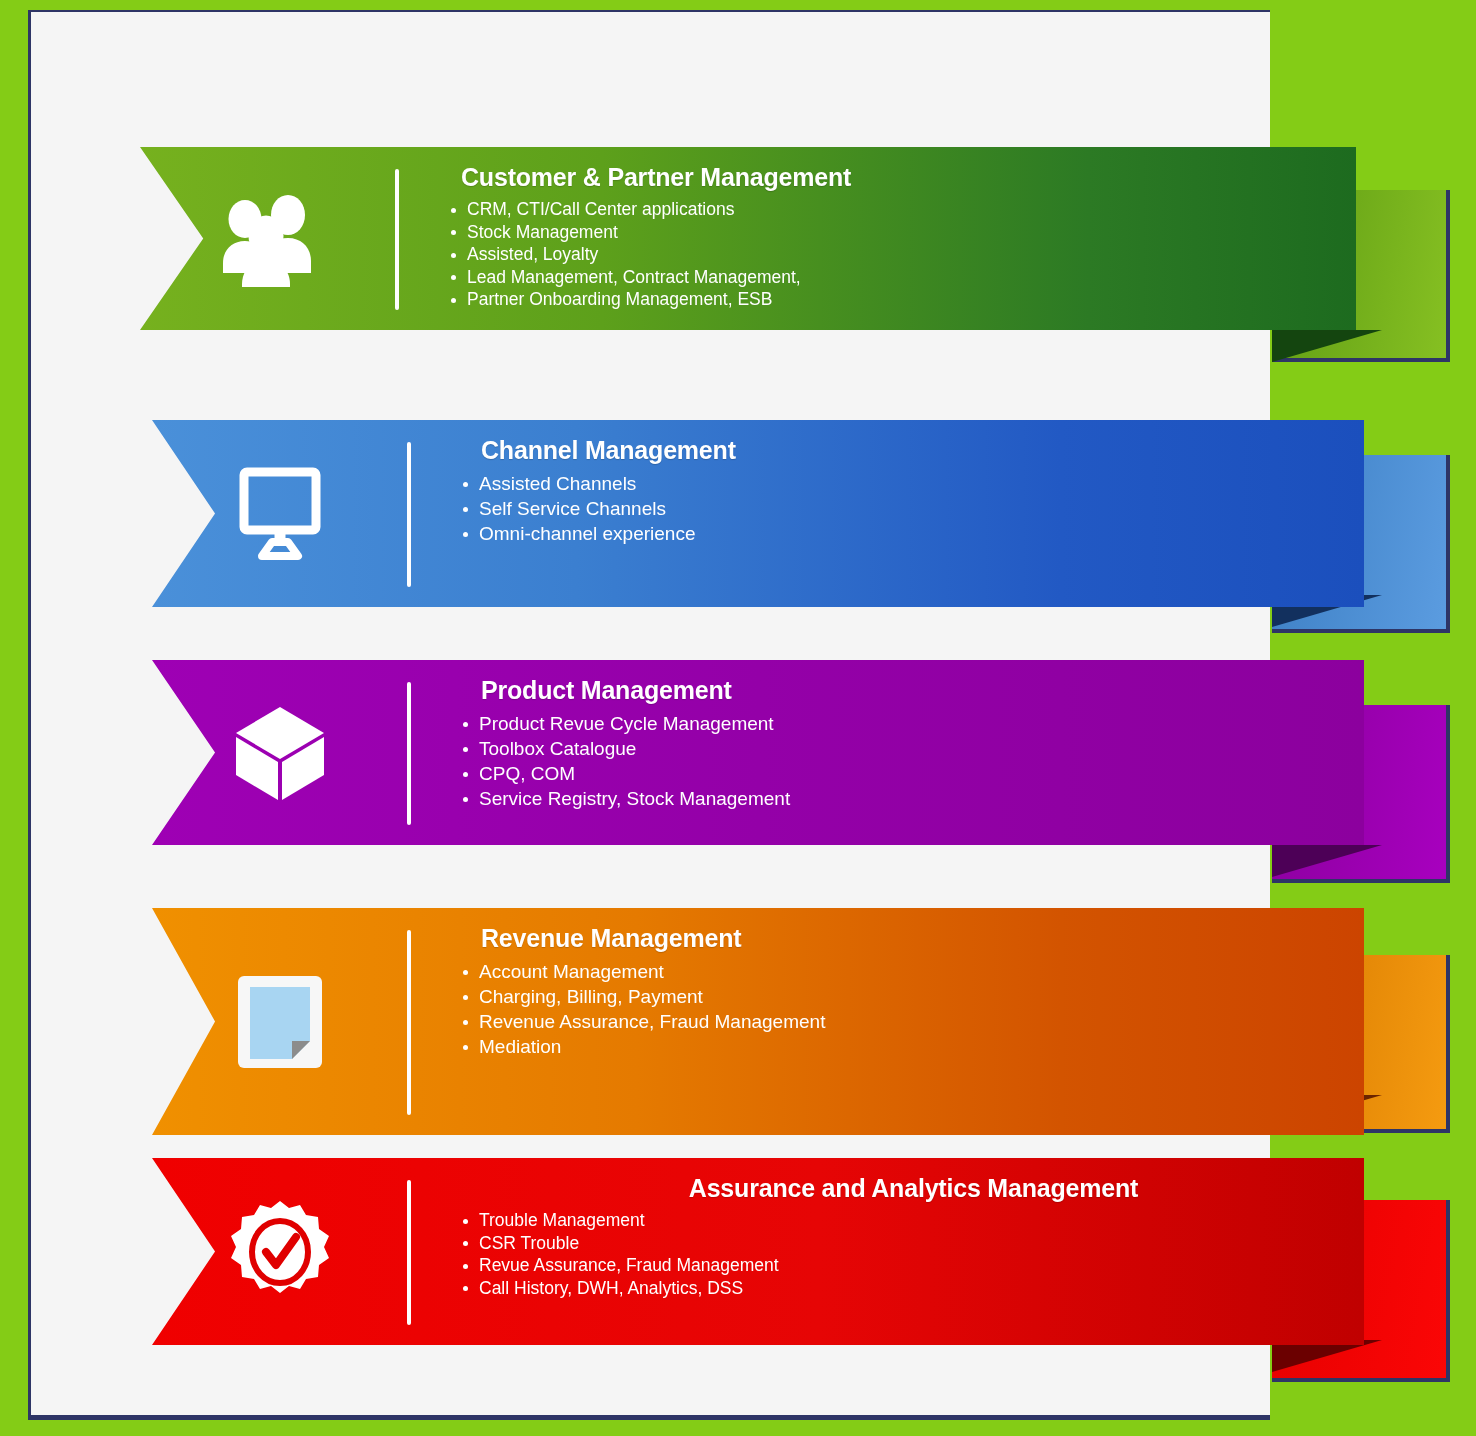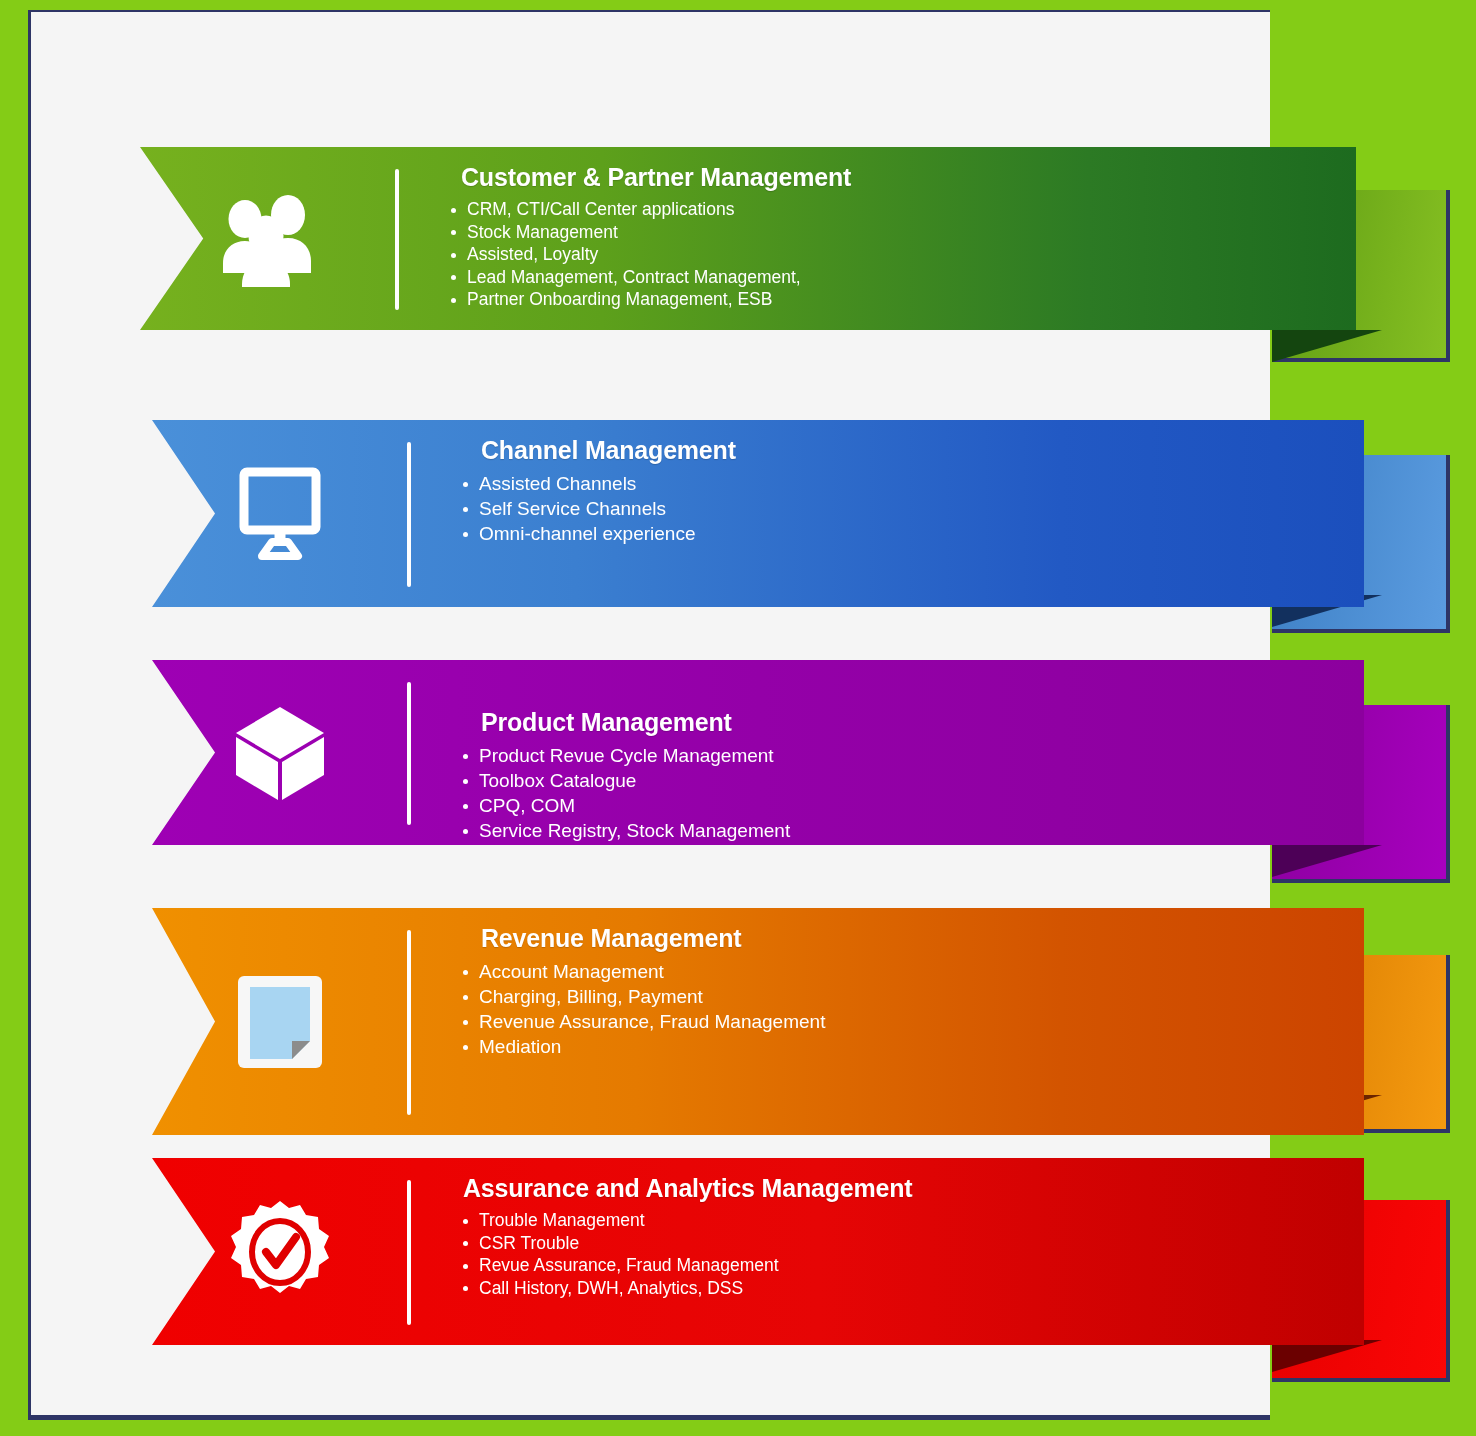--- a/index.html
+++ b/index.html
@@ -91,23 +91,23 @@
     position: absolute;
     left: 20px; top: 9.5px;
     width: 5px; height: 5px;
     border-radius: 50%;
     background: #ffffff;
   }
 
   
   .title-indent-1 { padding-left: 30px; }
   .title-indent-2 { padding-left: 38px; }
-  .title-indent-3 { padding-left: 38px; margin-top: 32px; }
+  .title-indent-3 { padding-left: 38px; }
   .title-indent-4 { padding-left: 38px; }
-  .title-indent-5 { padding-left: 20px; }
+  .title-indent-5 { padding-left: 20px; text-align: center; }
 
   .sz-lg li { font-size: 19px; line-height: 25px; }
   .sz-lg li::before { top: 10.5px; }
 
   svg { display: block; }
 </style>
 </head>
 <body>
 
 <div id="stage">

